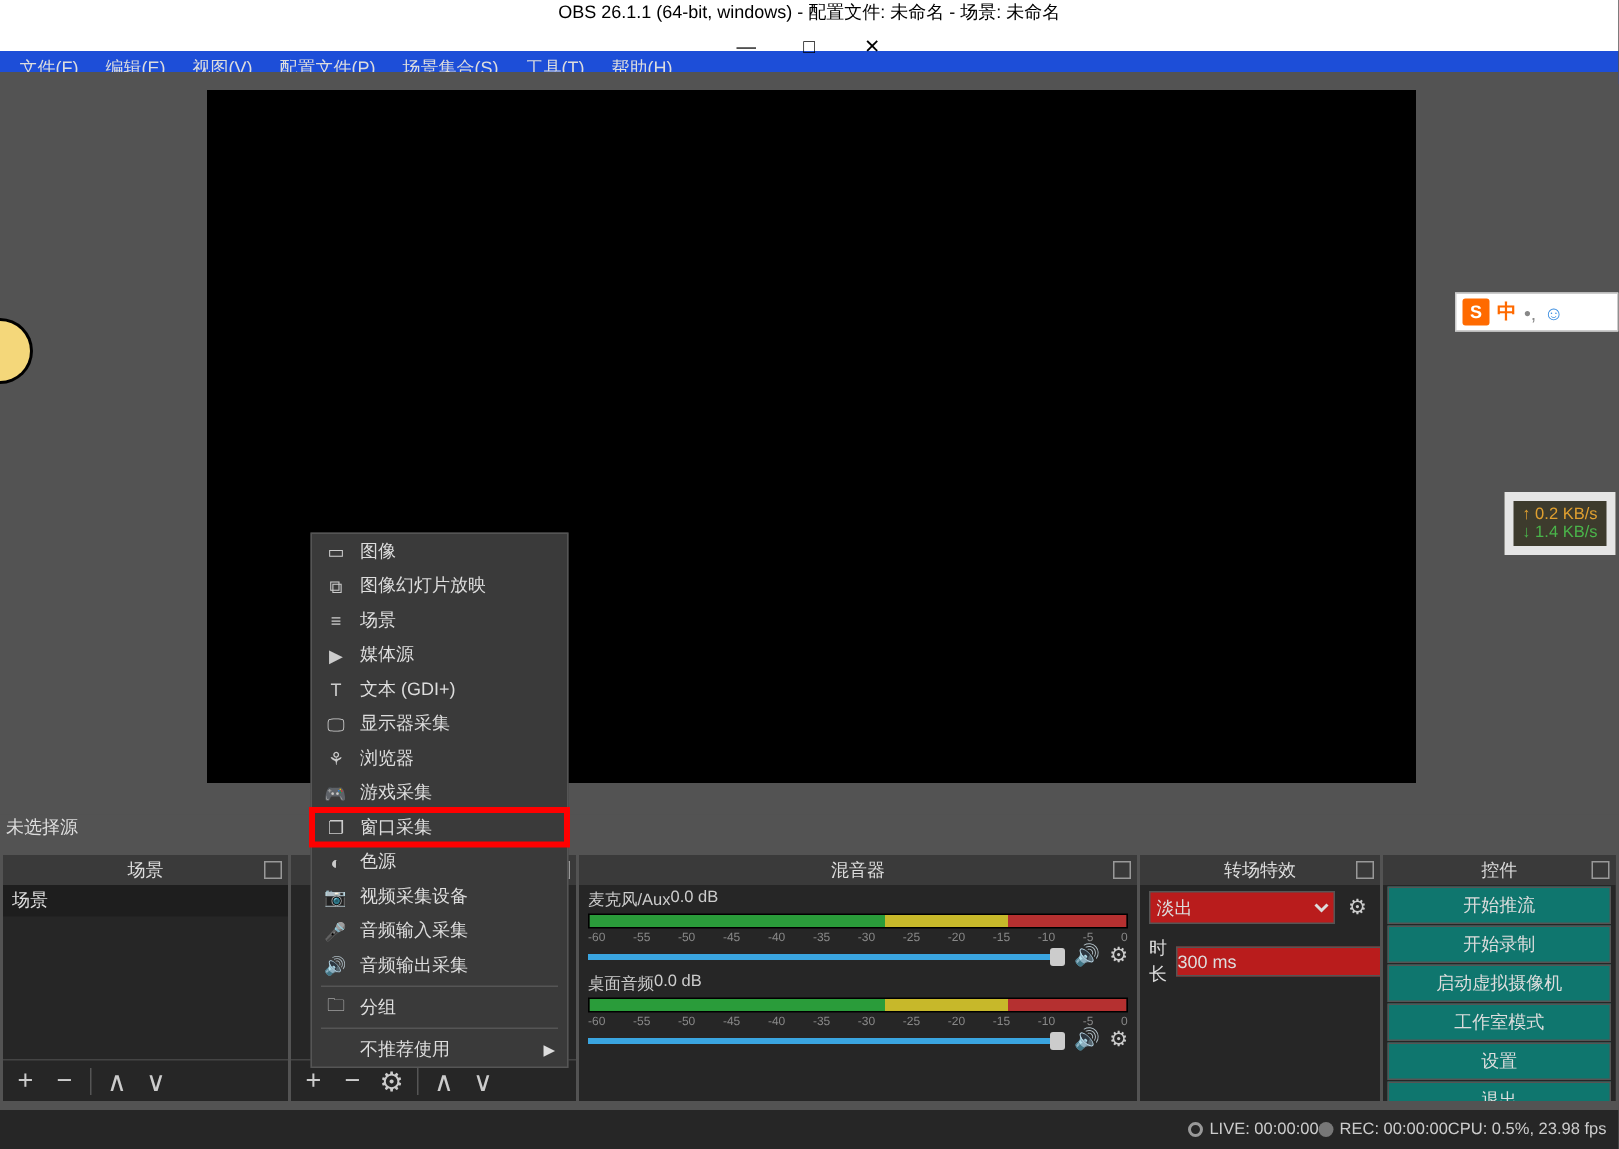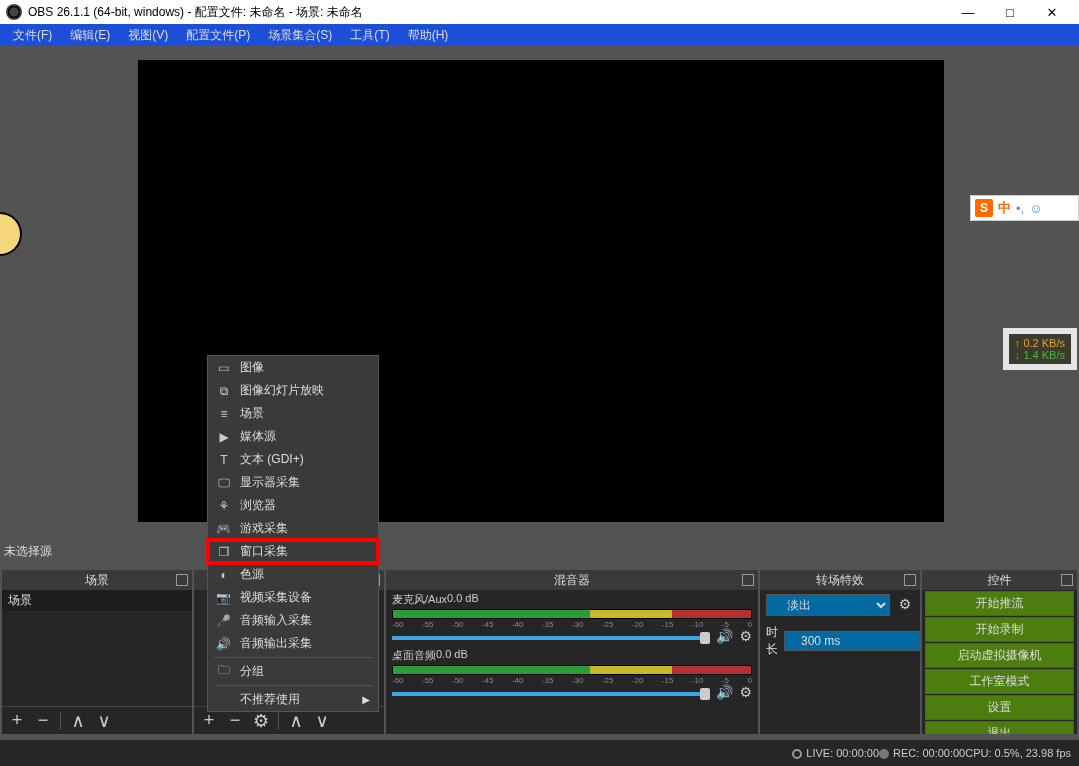--- a/index.html
+++ b/index.html
@@ -1,18 +1,18 @@
 <!DOCTYPE html>
 <html><head>
 <meta charset="utf-8">
 <style>
 * { margin: 0; padding: 0; box-sizing: border-box; font-family: "Microsoft YaHei", sans-serif; }
 body { background: #535353; width: 1079px; height: 766px; overflow: hidden; position: relative; }
 
-.titlebar { background: #fff; height: 24px; display: flex; align-items: center; padding: 0 6px; font-size: 12px; color: #000; }
+.titlebar { background: #fff; height: 34px; display: flex; align-items: center; padding: 0 22px; font-size: 12px; color: #000; flex-direction: column; }
 .titlebar .obs-icon { width: 16px; height: 16px; border-radius: 50%; background: radial-gradient(circle at 50% 50%, #444 40%, #000 42%, #000 55%, #444 57%, #444 70%, #000 72%); margin-right: 6px; }
 .titlebar .title-text { flex: 1; }
 .titlebar .win-controls { display: flex; gap: 0; }
 .titlebar .win-btn { width: 42px; height: 26px; display: flex; align-items: center; justify-content: center; font-size: 13px; color: #000; }
 
 .menubar { background: #1d4ed8; height: 22px; display: flex; align-items: center; font-size: 12px; color: #ddd; padding: 0 4px; }
 .menubar .menu-item { padding: 0 9px; line-height: 22px; }
 
 .main-area { position: absolute; top: 48px; left: 0; right: 0; height: 495px; background: #535353; }
 .preview { position: absolute; top: 12px; left: 138px; width: 806px; height: 462px; background: #000; border: 1px solid #000; }
@@ -35,24 +35,24 @@
 .mixer-item { padding: 2px 6px; font-size: 11px; color: #ccc; }
 .mixer-name { display: flex; }
 .mixer-meter { height: 10px; background: linear-gradient(to right, #2a9c3a 0%, #2a9c3a 55%, #c7b82a 55%, #c7b82a 78%, #b53030 78%, #b53030 100%); border: 1px solid #000; margin-top: 2px; position: relative; }
 .mixer-ticks { height: 8px; font-size: 8px; color: #888; display: flex; justify-content: space-between; margin-top: 1px; }
 .mixer-slider-row { display: flex; align-items: center; gap: 6px; }
 .mixer-slider { flex: 1; height: 4px; background: #3aa5e0; position: relative; margin-top: 4px; }
 .mixer-thumb { position: absolute; right: 0; top: -4px; width: 10px; height: 12px; background: #ccc; border-radius: 2px; }
 .mixer-icons { display: flex; gap: 6px; color: #ccc; font-size: 14px; }
 
 .trans-row { display: flex; align-items: center; padding: 4px 6px; gap: 6px; font-size: 12px; color: #ddd; }
-.trans-select { flex: 1; background: #0369a1; border: 1px solid #555; color: #ddd; font-size: 12px; padding: 2px 16px; }
+.trans-select { flex: 1; background: #b91c1c; border: 1px solid #555; color: #ddd; font-size: 12px; padding: 2px 0; }
 .trans-gear { width: 18px; height: 18px; color: #ccc; font-size: 14px; text-align: center; }
 
-.controls-btn { background: #4d7c0f; border: 1px solid #555; color: #ddd; font-size: 12px; padding: 3px 0; margin: 1px 3px; text-align: center; }
+.controls-btn { background: #0f766e; border: 1px solid #555; color: #ddd; font-size: 12px; padding: 3px 0; margin: 1px 3px; text-align: center; }
 
 .statusbar { position: absolute; bottom: 0; left: 0; right: 0; height: 26px; background: #262626; display: flex; align-items: center; justify-content: flex-end; color: #ccc; font-size: 11px; padding: 0 8px; font-family: monospace; }
 .status-dot { display: inline-block; width: 10px; height: 10px; border-radius: 50%; background: #777; margin-right: 4px; vertical-align: middle; }
 
 .context-menu { position: absolute; top: 355px; left: 207px; width: 172px; background: #3a3a3a; border: 1px solid #555; z-index: 100; font-size: 12px; color: #ddd; }
 .ctx-item { display: flex; align-items: center; padding: 3px 8px; gap: 8px; height: 23px; }
 .ctx-item.highlighted { outline: 4px solid #f00; outline-offset: -2px; }
 .ctx-icon { width: 16px; height: 16px; display: flex; align-items: center; justify-content: center; color: #ccc; }
 .ctx-sep { height: 1px; background: #555; margin: 2px 6px; }
 .ctx-arrow { margin-left: auto; font-size: 10px; }

